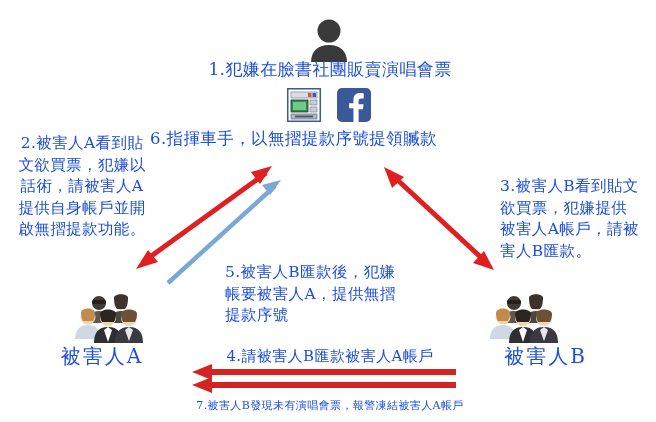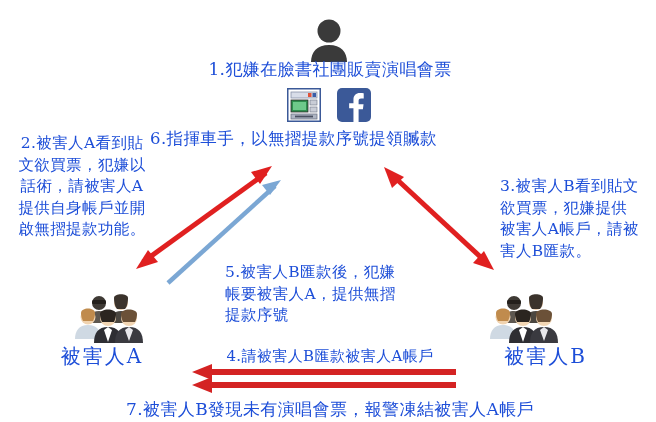--- a/index.html
+++ b/index.html
@@ -79,21 +79,21 @@
     text-align: right; font-size: 20px; letter-spacing: 2px;
   }
 
   
   #step4-caption {
     left: 160px; top: 347px; width: 340px;
     text-align: center; font-size: 15px; white-space: nowrap;
   }
   #step7-caption {
     left: 120px; top: 398px; width: 420px;
-    text-align: center; font-size: 17px; white-space: nowrap;
+    text-align: center; font-size: 11px; white-space: nowrap;
   }
 
   
   #arrow-layer {
     left: 0; top: 0; width: 656px; height: 422px;
     pointer-events: none;
   }
 </style>
 </head>
 <body>

